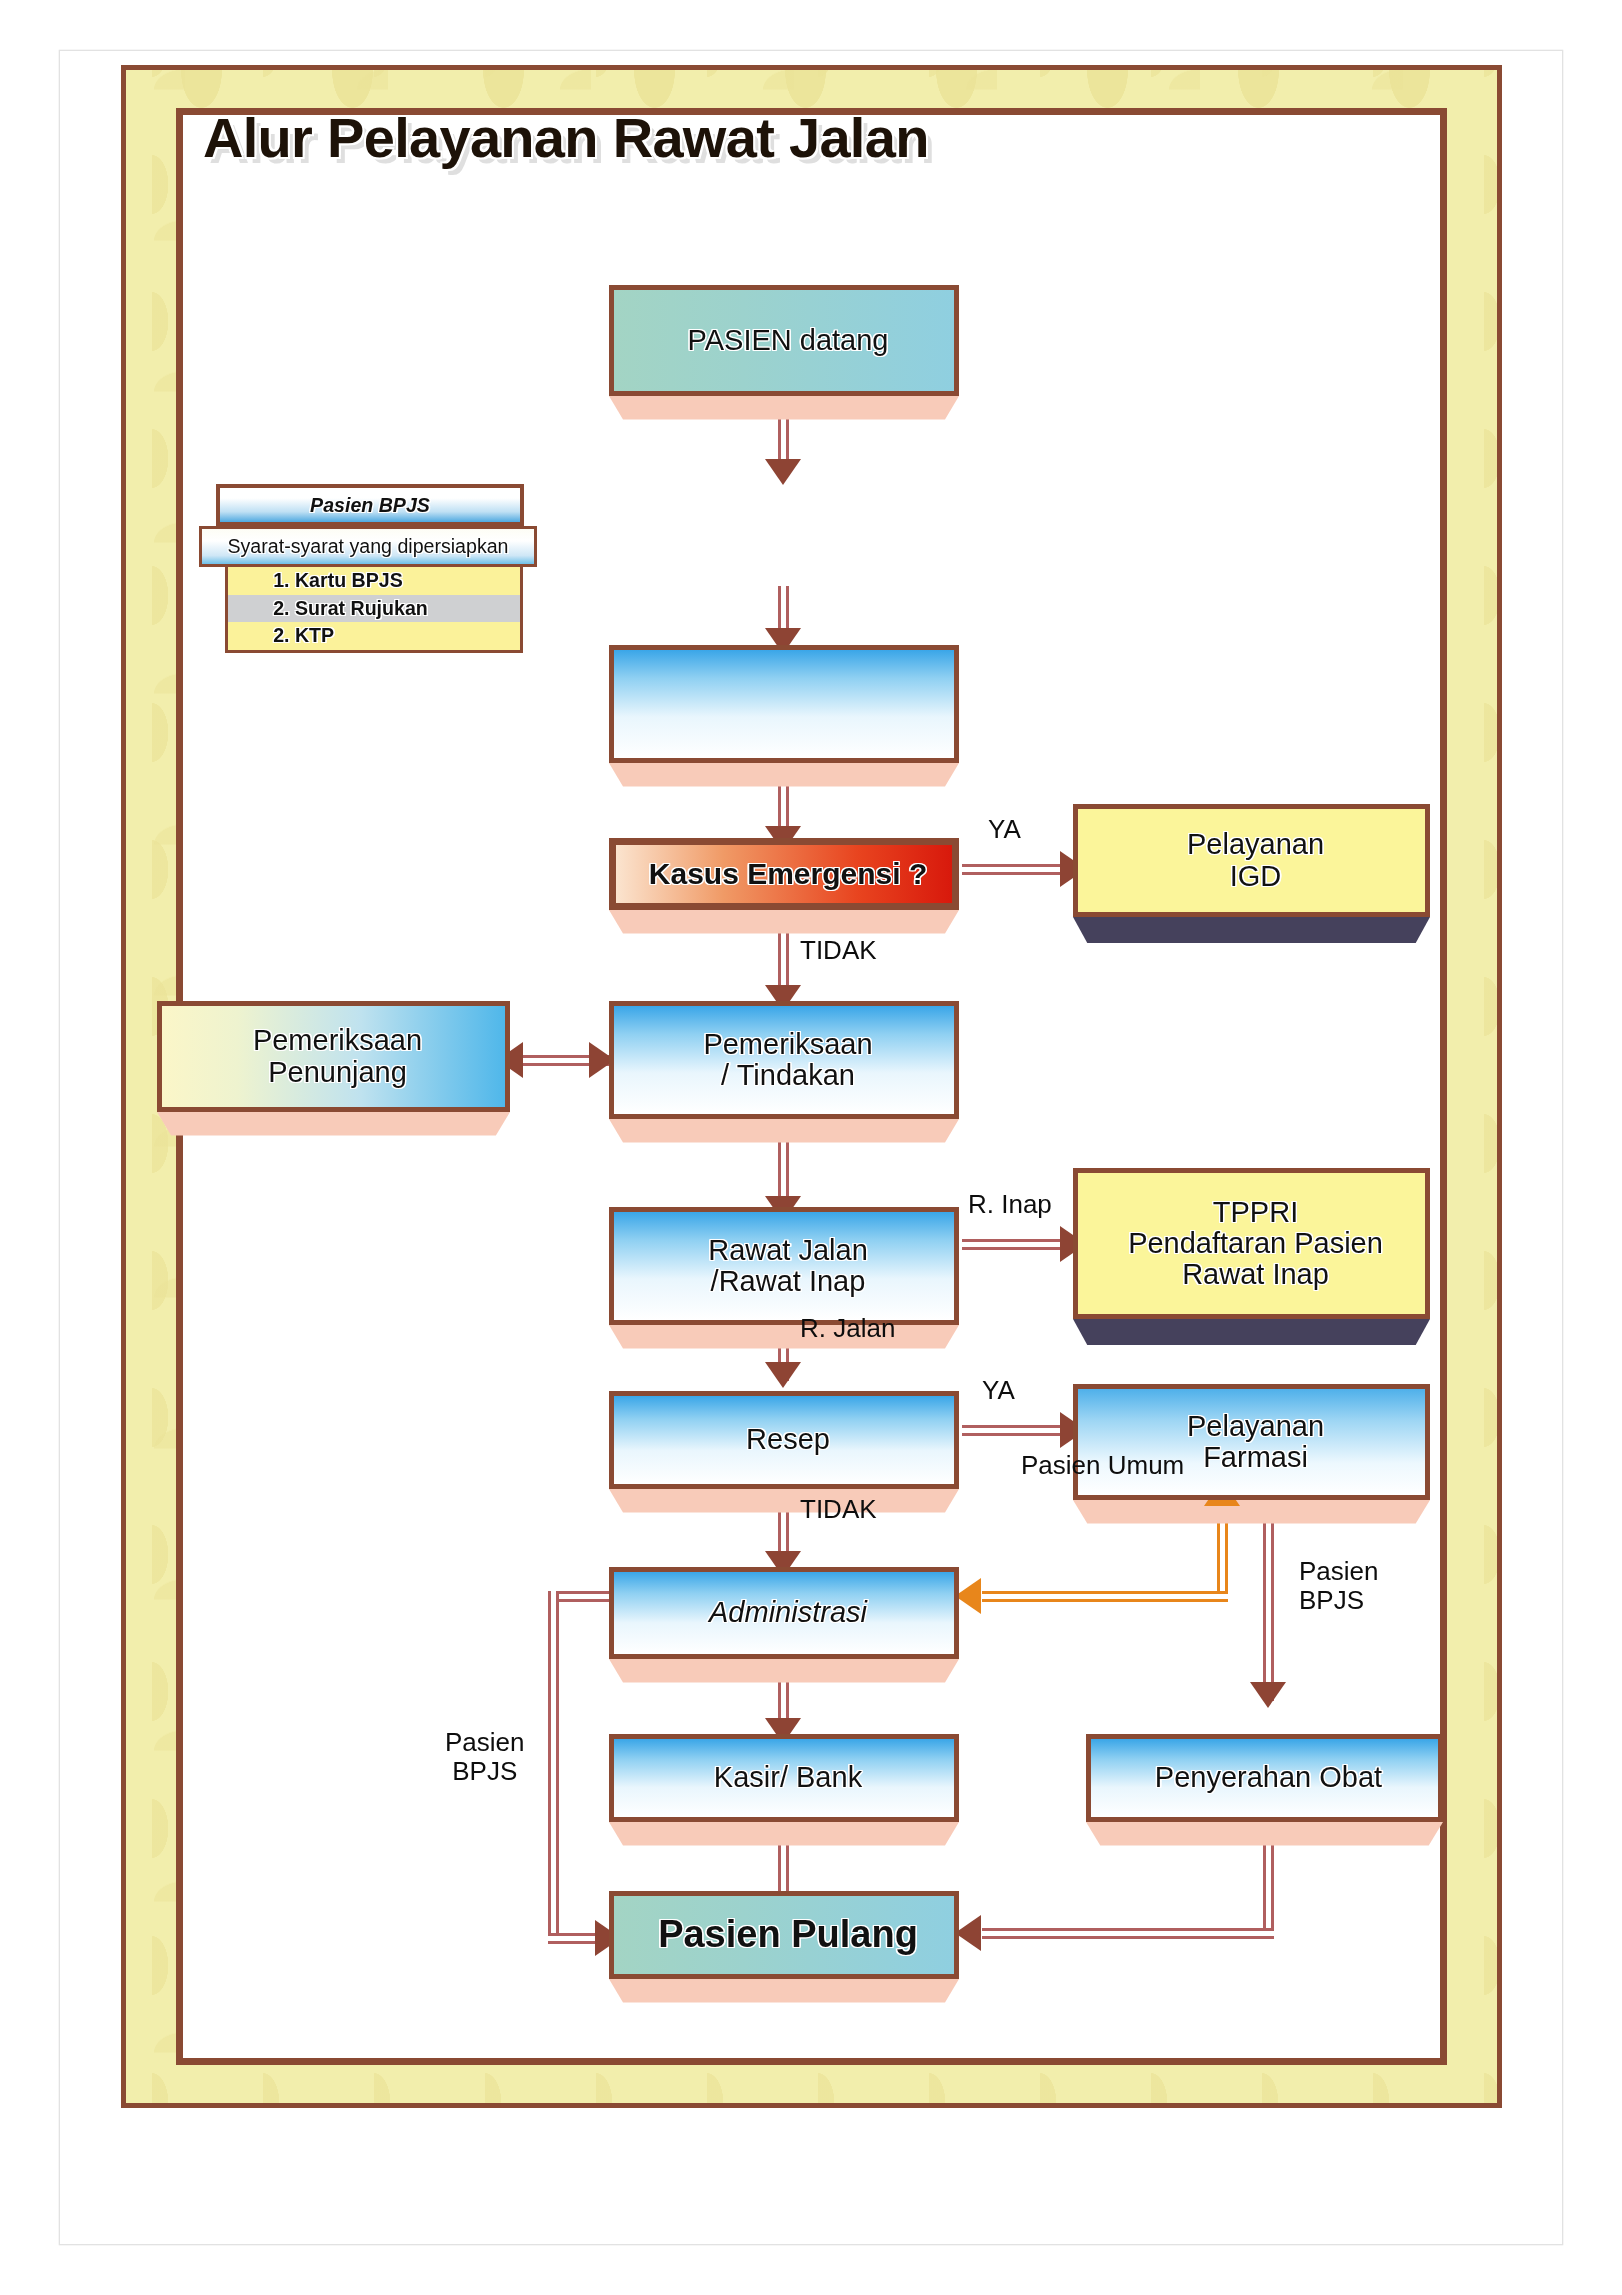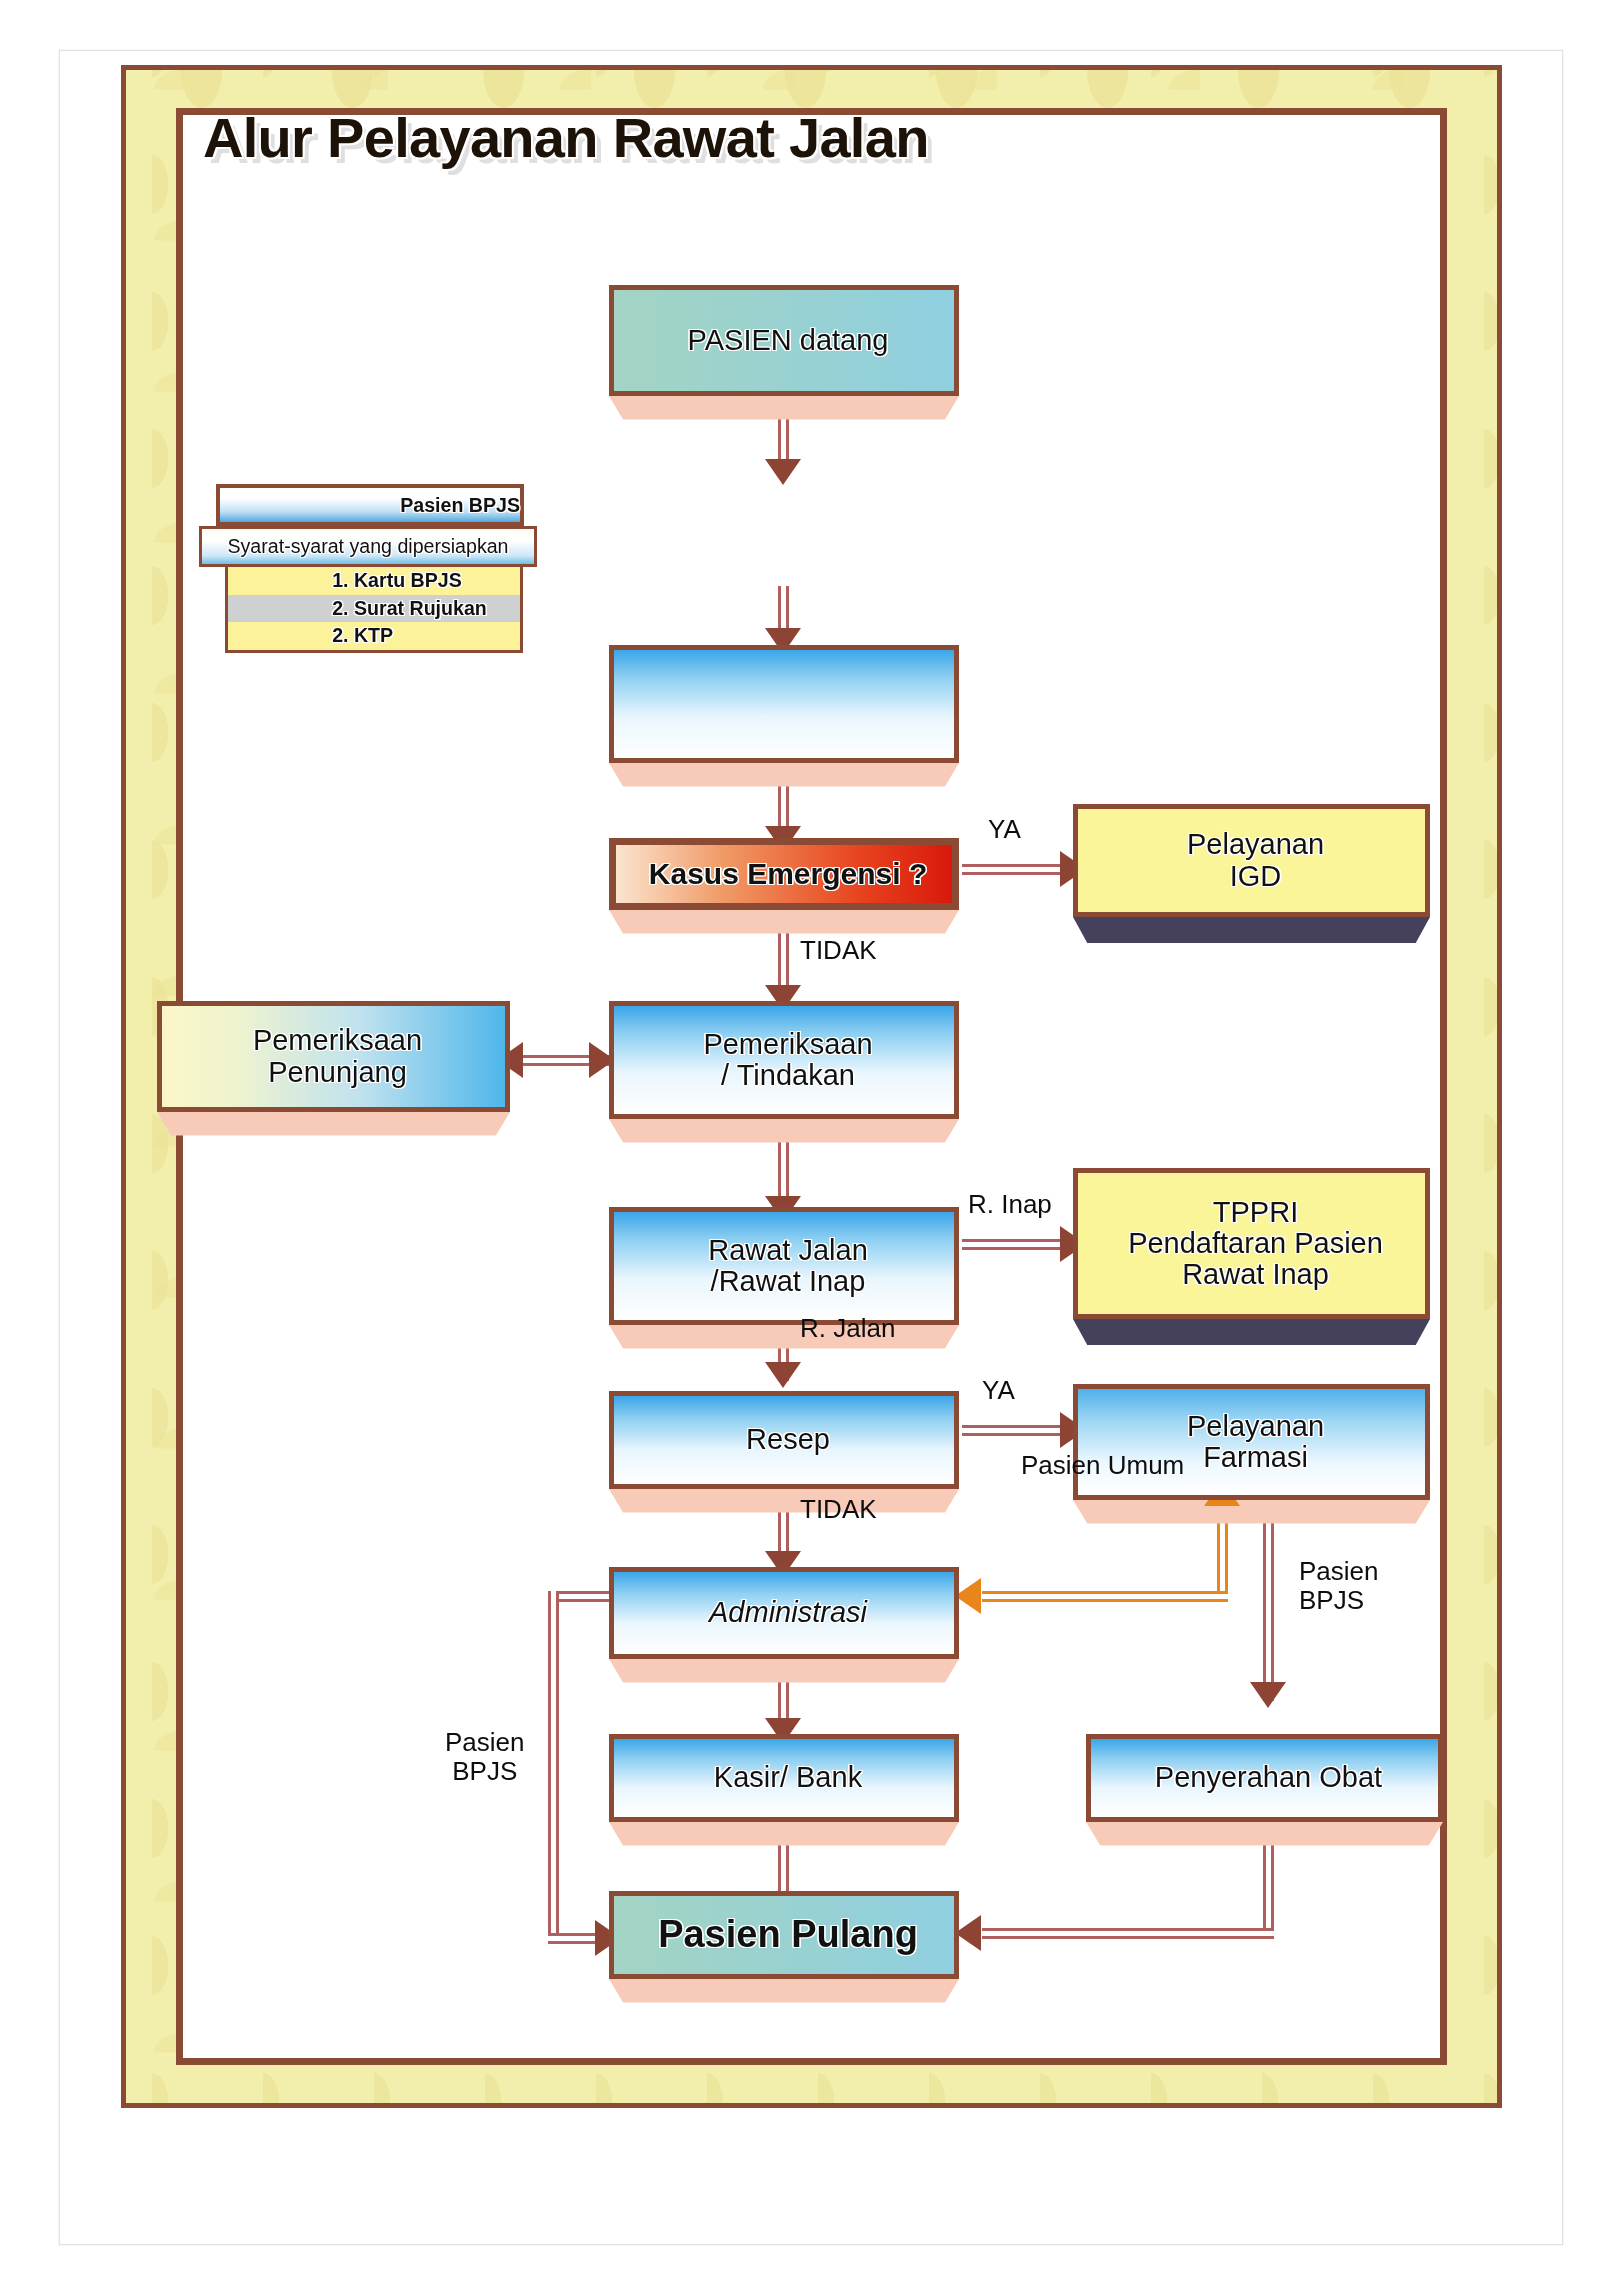--- a/index.html
+++ b/index.html
@@ -70,32 +70,32 @@
   .ar.right{border-top:18.3px solid transparent;border-bottom:18.3px solid transparent;border-left:26px solid #8e4434;}
   .ar.left {border-top:18.3px solid transparent;border-bottom:18.3px solid transparent;border-right:26px solid #8e4434;}
   .ar.up.o {border-bottom-color:#e8861b;}
   .ar.left.o{border-right-color:#e8861b;}
 
   .elab{position:absolute;z-index:4;font-size:26px;color:#0d0d0d;white-space:pre;line-height:1.1;}
 
   
   #bpjs{position:absolute;left:216px;top:484px;width:308px;}
   #bpjs .hd{position:relative;border:4.6px solid #8a4a33;box-sizing:border-box;height:42px;
-            display:flex;align-items:center;justify-content:flex-end;
-            background:linear-gradient(180deg,#ffffff 0%,#ffffff 30%,#bfe0f4 70%,#4fa9e0 100%);}
+            display:flex;align-items:center;justify-content:center;
+            background:linear-gradient(180deg,#ffffff 0%,#ffffff 30%,#bfe0f4 70%,#4fa9e0 100%);font-style:italic;}
   #bpjs .hd span{font-size:19.6px;font-weight:bold;color:#111;
        text-shadow:1.3px 1.3px 0 #fff,-1.3px -1.3px 0 #fff,1.3px -1.3px 0 #fff,-1.3px 1.3px 0 #fff;}
   #bpjs .sub{position:relative;left:-17px;width:338px;border:3.3px solid #8a4a33;box-sizing:border-box;
              height:41px;display:flex;align-items:center;justify-content:center;
              background:linear-gradient(180deg,#fdfdf5 0%,#ffffff 34%,#cfe7f6 76%,#6fc0e8 100%);}
   #bpjs .sub span{font-size:19.6px;color:#111;
        text-shadow:1.3px 1.3px 0 #fff,-1.3px -1.3px 0 #fff,1.3px -1.3px 0 #fff,-1.3px 1.3px 0 #fff;}
   #bpjs .list{position:relative;left:9.2px;width:298px;border:3.3px solid #8a4a33;border-top:none;
               box-sizing:border-box;background:#fbf29a;padding:0;}
-  #bpjs .list .it{height:27.5px;display:flex;align-items:center;padding-left:104px;
+  #bpjs .list .it{height:27.5px;display:flex;align-items:center;padding-left:45px;
                   font-size:19.6px;font-weight:bold;color:#111;
        text-shadow:1.3px 1.3px 0 #fff,-1.3px -1.3px 0 #fff,1.3px -1.3px 0 #fff,-1.3px 1.3px 0 #fff;}
   #bpjs .list .it.alt{background:#cfd0d2;}
 </style>
 </head>
 <body>
 
 <div id="page">
   <div id="paper"></div>
 

